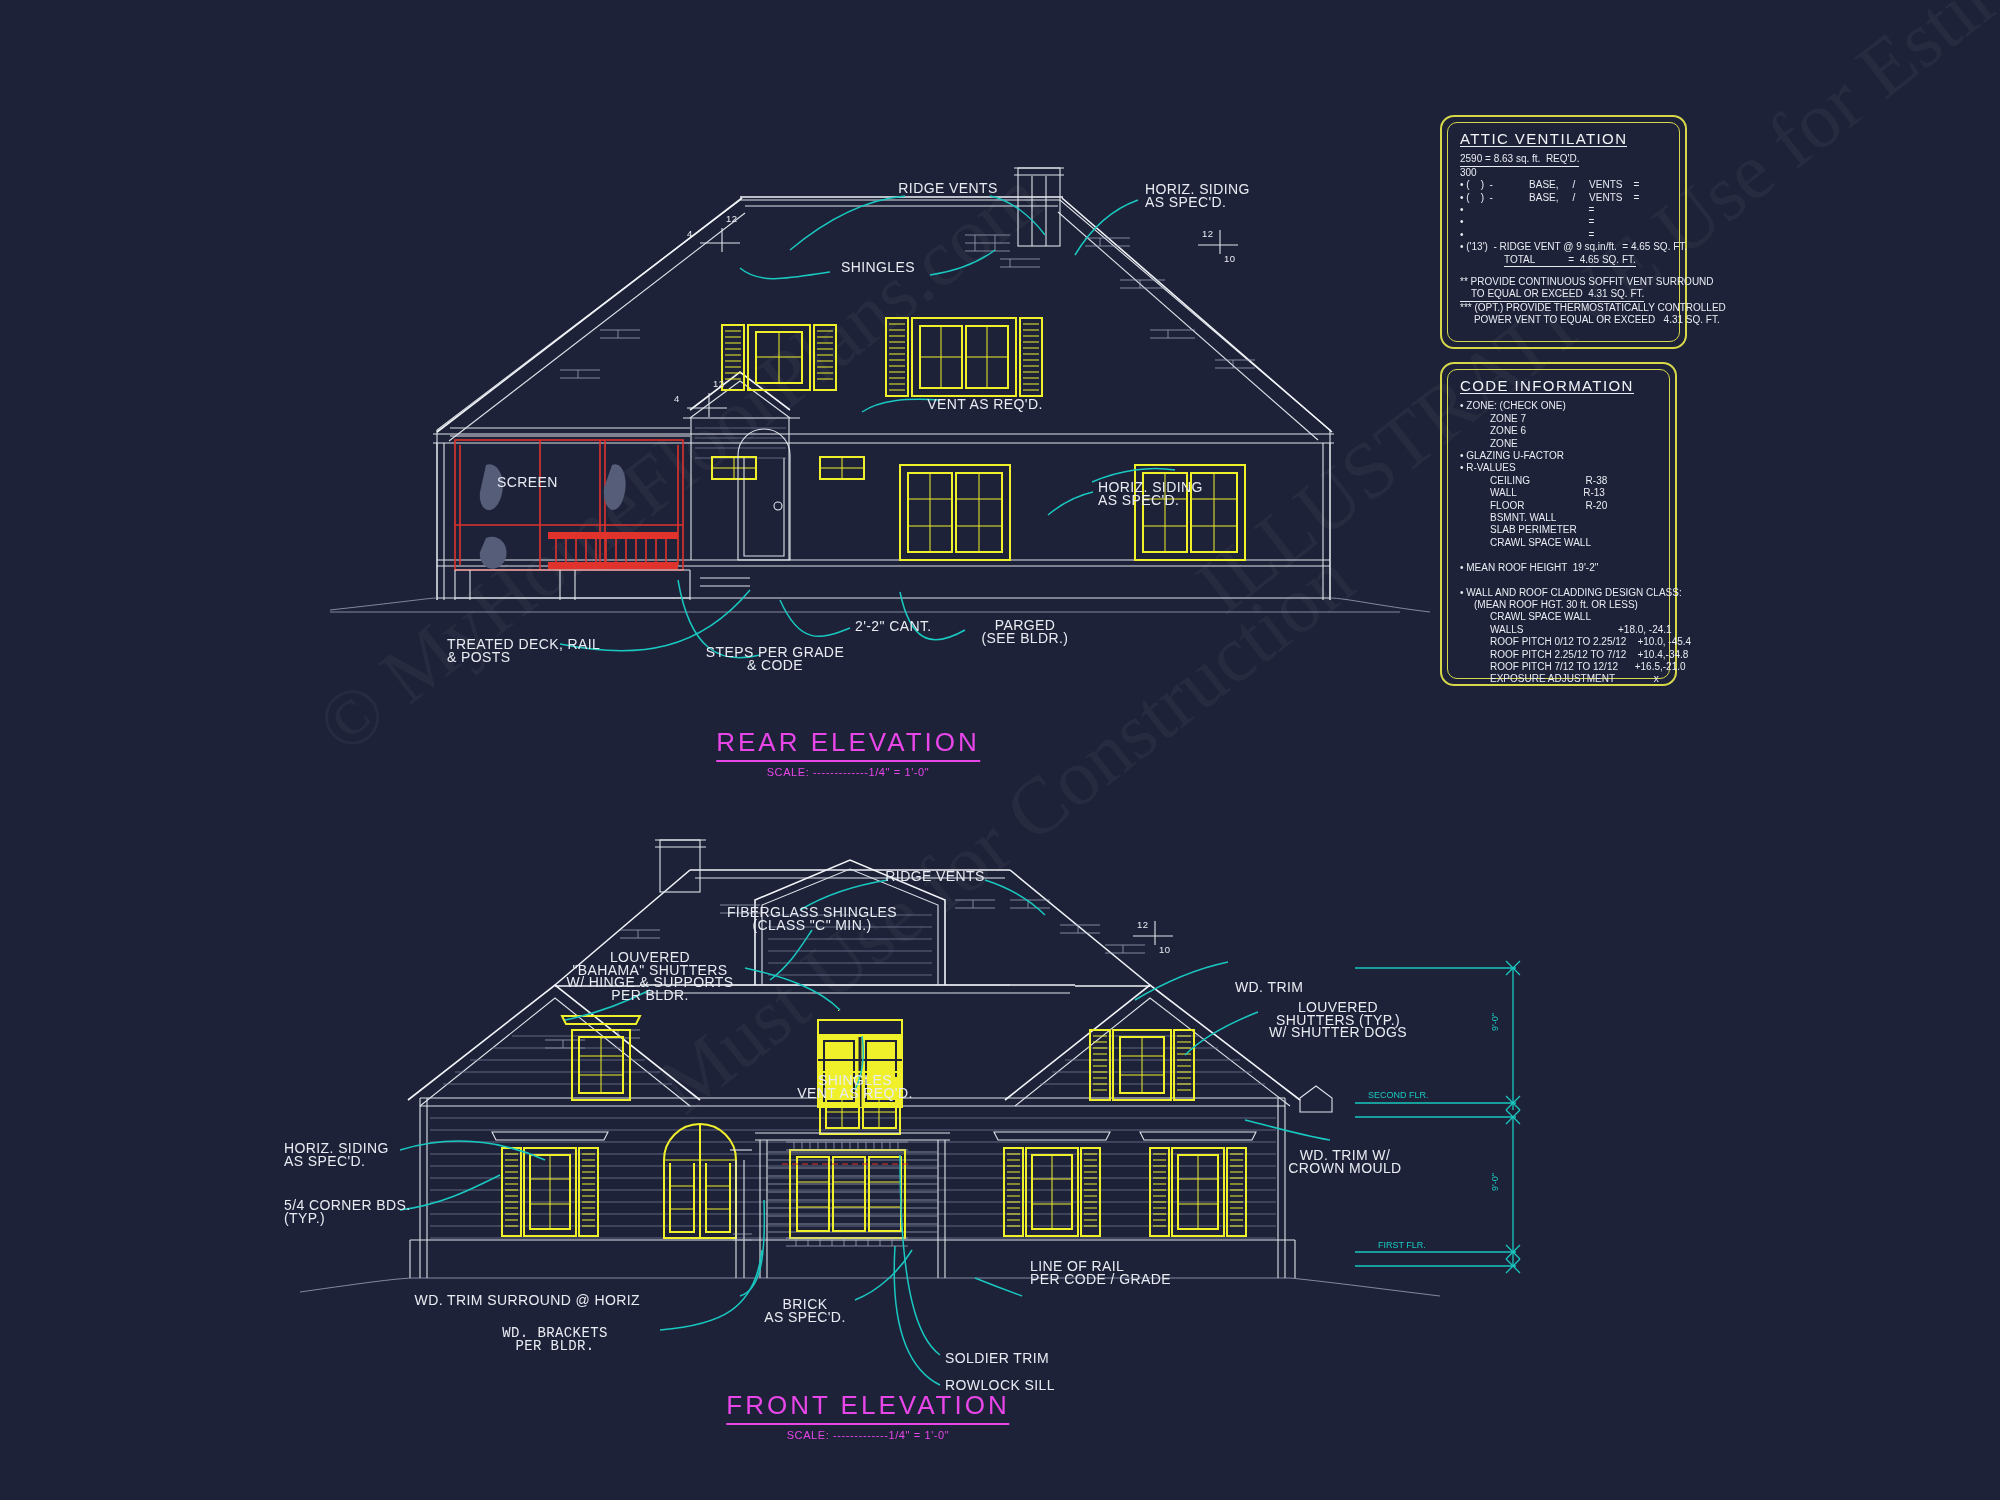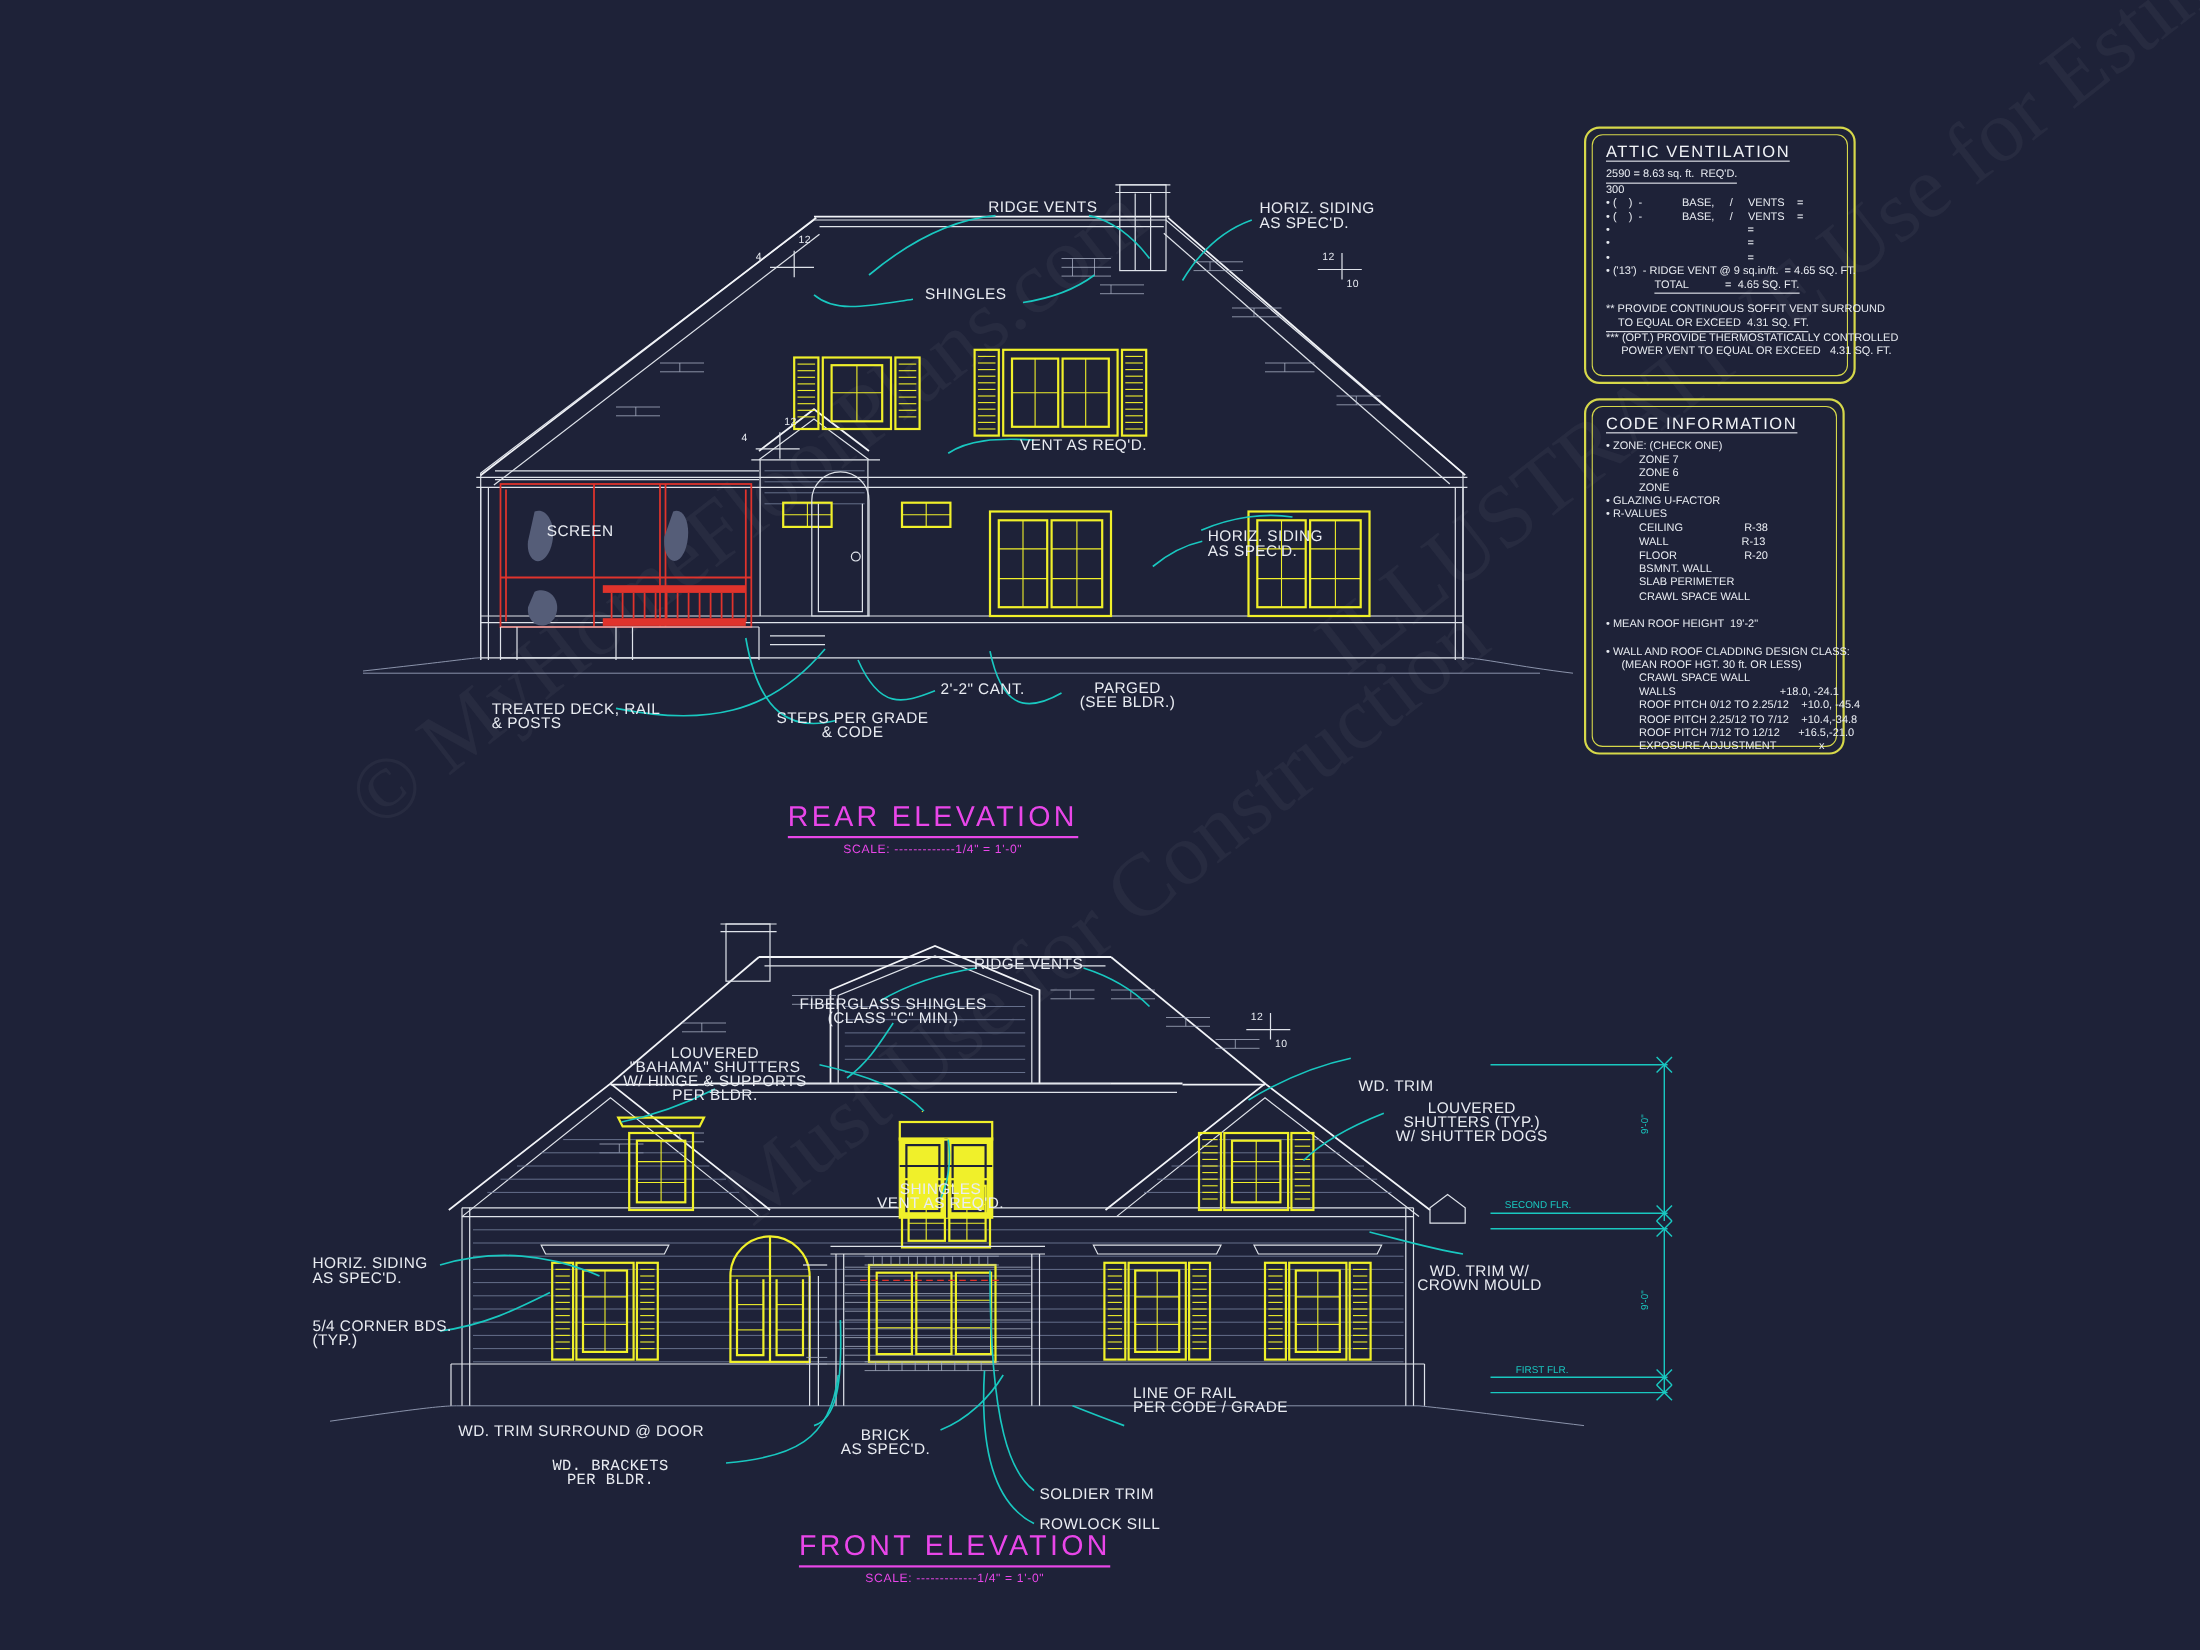--- a/index.html
+++ b/index.html
@@ -810,21 +810,21 @@
 SHUTTERS (TYP.)
 W/ SHUTTER DOGS</div>
     <div class="note c" style="left:855px;top:1074px;">SHINGLES
 VENT AS REQ'D.</div>
     <div class="note" style="left:284px;top:1142px;">HORIZ. SIDING
 AS SPEC'D.</div>
     <div class="note" style="left:284px;top:1199px;">5/4 CORNER BDS.
 (TYP.)</div>
     <div class="note c" style="left:1345px;top:1149px;">WD. TRIM W/
 CROWN MOULD</div>
-    <div class="note r" style="left:640px;top:1294px;">WD. TRIM SURROUND @ DOOR</div>
+    <div class="note r" style="left:640px;top:1294px;">WD. TRIM SURROUND @ HORIZ</div>
     <div class="note c" style="left:555px;top:1327px;font-family:Liberation Mono, monospace;">WD. BRACKETS
 PER BLDR.</div>
     <div class="note c" style="left:805px;top:1298px;">BRICK
 AS SPEC'D.</div>
     <div class="note" style="left:945px;top:1352px;">SOLDIER TRIM</div>
     <div class="note" style="left:945px;top:1379px;">ROWLOCK SILL</div>
     <div class="note" style="left:1030px;top:1220px;margin-top:40px;">LINE OF RAIL
 PER CODE / GRADE</div>
 
     <div class="note tiny" style="left:1159px;top:944px;">10</div>

